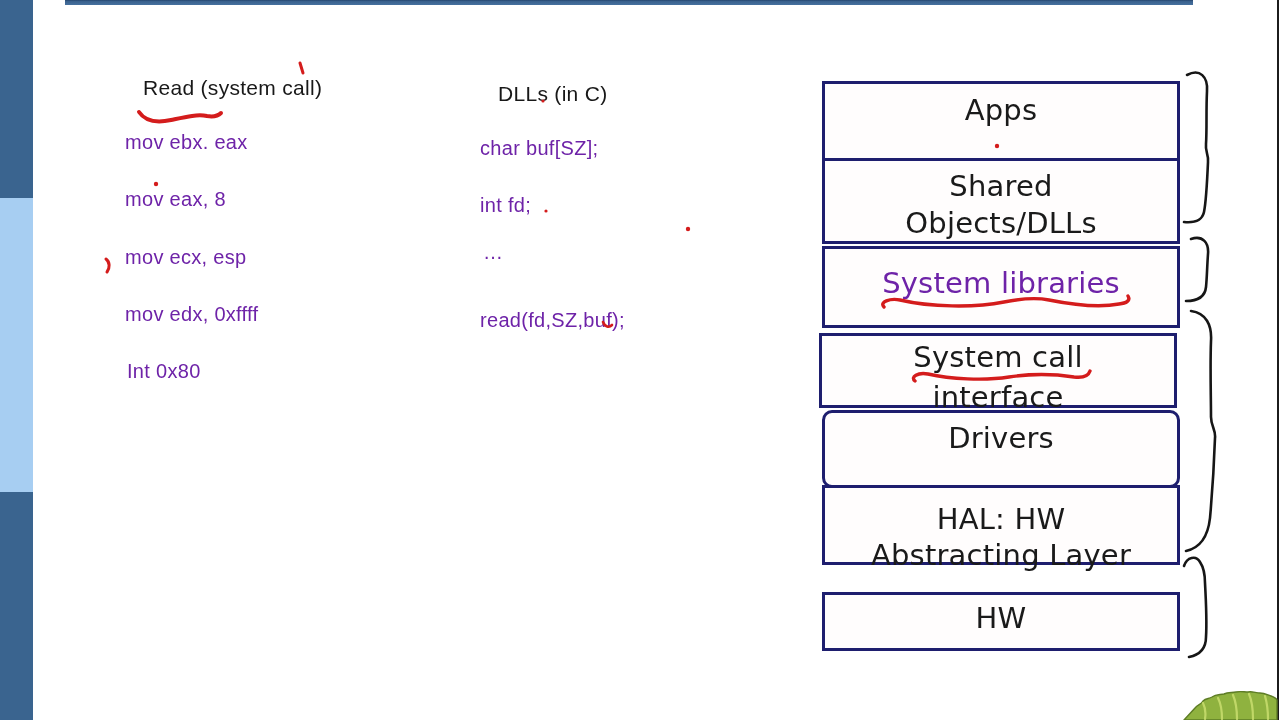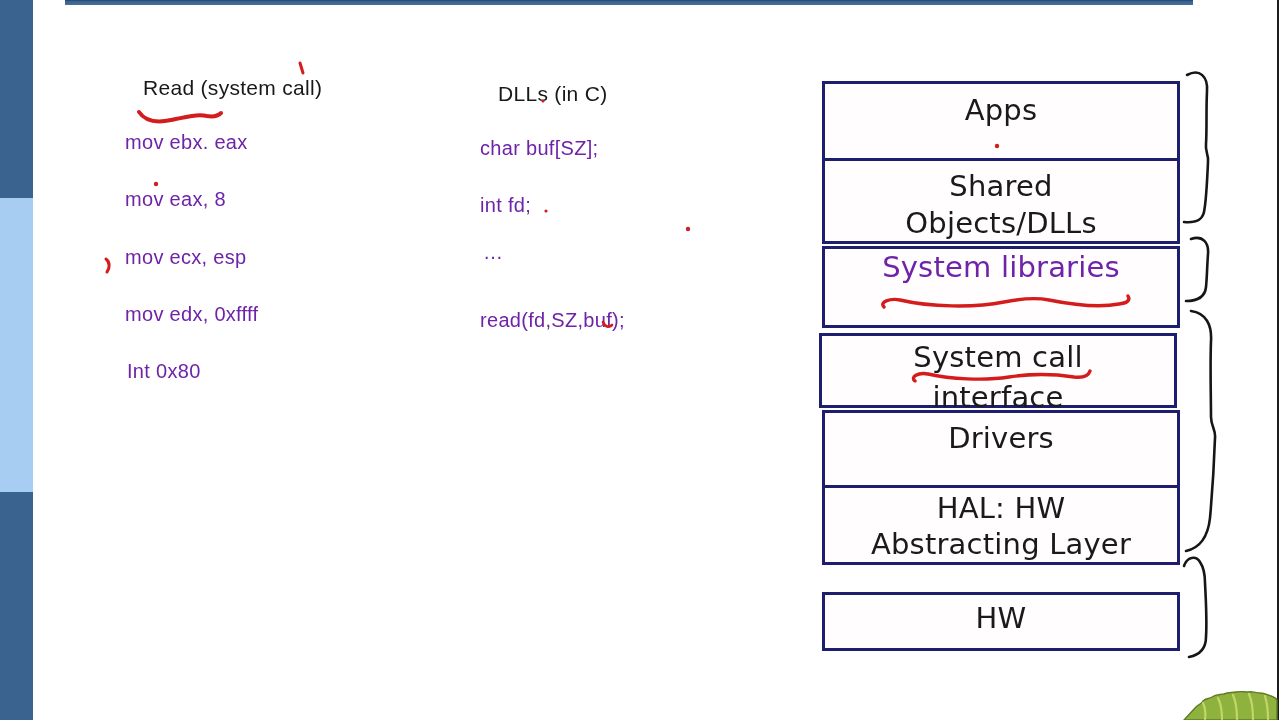--- a/index.html
+++ b/index.html
@@ -57,31 +57,31 @@
 <div class="code-line" style="left:483px;top:241px;">…</div>
 <div class="code-line" style="left:480px;top:309px;">read(fd,SZ,buf);</div>
 
 <div class="layer" style="top:81px;height:96px;padding-top:8px;">
   <span class="layer-label">Apps</span>
 </div>
 <div class="layer" style="top:158px;height:86px;padding-top:7px;">
   <span class="layer-label">Shared
 Objects/DLLs</span>
 </div>
-<div class="layer" style="top:246px;height:82px;padding-top:0;">
+<div class="layer" style="top:246px;height:82px;padding-top:16px;">
   <span class="layer-label label-purple">System libraries</span>
 </div>
 <div class="layer" style="top:333px;height:75px;left:819px;padding-top:1px;">
   <span class="layer-label" style="line-height:40px;">System call
 interface</span>
 </div>
-<div class="layer" style="top:410px;height:78px;padding-top:7px;">
+<div class="layer" style="top:410px;height:78px;padding-top:7px;border-radius:10px;">
   <span class="layer-label">Drivers</span>
 </div>
-<div class="layer" style="top:485px;height:80px;padding-top:2px;">
+<div class="layer" style="top:485px;height:80px;padding-top:13px;">
   <span class="layer-label" style="line-height:36px;">HAL: HW
 Abstracting Layer</span>
 </div>
 <div class="layer" style="top:592px;height:59px;padding-top:5px;">
   <span class="layer-label">HW</span>
 </div>
 
 <svg class="overlay" width="1280" height="720" viewBox="0 0 1280 720">
 
   <g stroke="#161616" stroke-width="2.6" fill="none" stroke-linecap="round">

